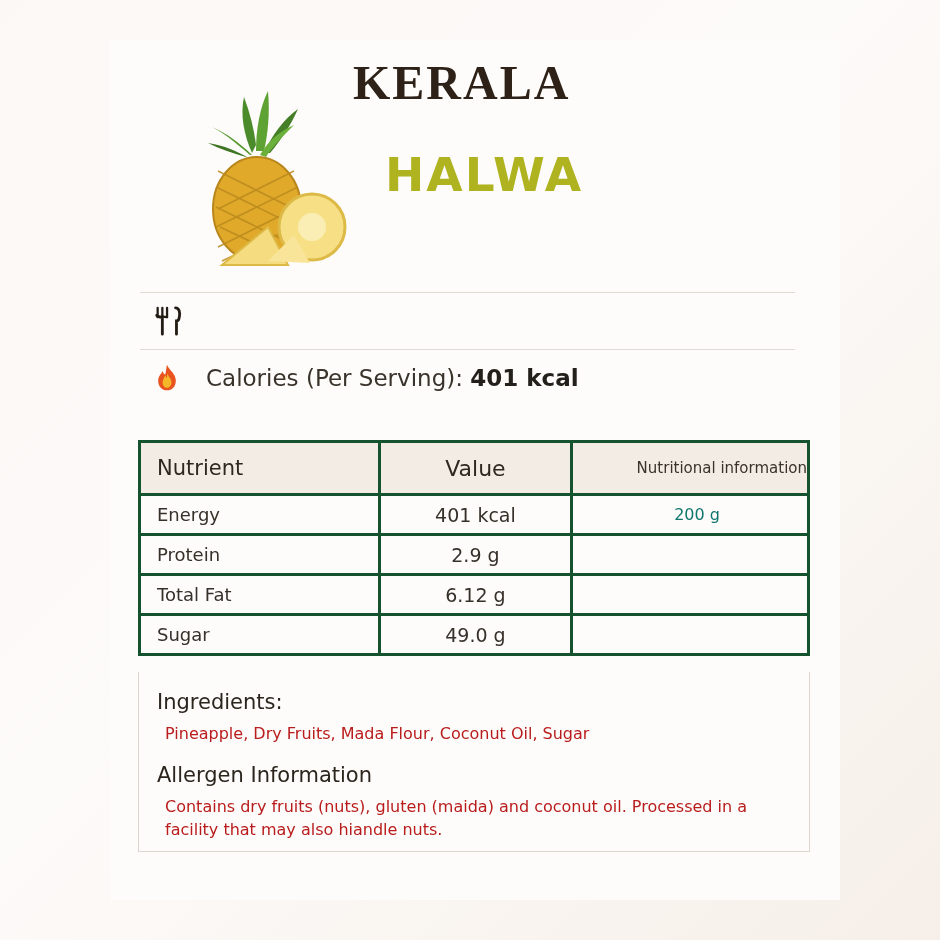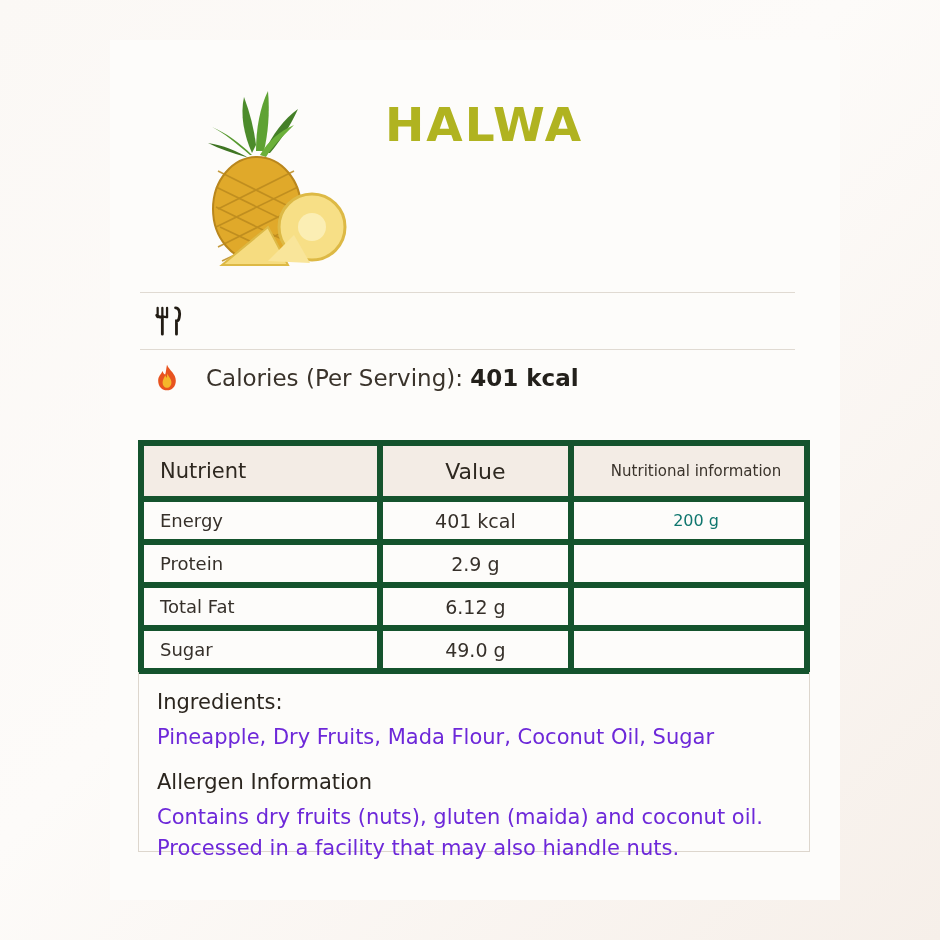--- a/index.html
+++ b/index.html
@@ -114,21 +114,21 @@
   
   .nutri-table {
     position: absolute;
     left: 28px;
     top: 400px;
     width: 672px;
     border-collapse: collapse;
     font-family: "DejaVu Sans", sans-serif;
   }
   .nutri-table th, .nutri-table td {
-    border: 6px solid #14532d;
+    border: 3px solid #14532d;
     padding: 0;
     vertical-align: middle;
   }
   .nutri-table thead th {
     background: #f3ece5;
     height: 50px;
     font-weight: normal;
   }
   .col-nutrient { width: 235px; }
   .col-value { width: 203px; }
@@ -140,21 +140,21 @@
     padding-left: 16px !important;
   }
   .th-value {
     font-size: 22px;
     color: #2e2820;
     text-align: center;
   }
   .th-info {
     font-size: 15px;
     color: #3a332b;
-    text-align: center;
+    text-align: right;
     padding-left: 14px !important;
   }
   .nutri-table tbody td {
     height: 37px;
   }
   .td-nutrient {
     font-size: 18px;
     color: #36302a;
     text-align: left;
     padding-left: 16px !important;
@@ -184,24 +184,24 @@
     padding: 18px 20px 0 18px;
   }
   .panel-heading {
     font-family: "DejaVu Sans", sans-serif;
     font-size: 21px;
     color: #2b251e;
     margin: 0 0 8px 0;
   }
   .panel-body {
     font-family: "DejaVu Sans", sans-serif;
-    font-size: 21px;
-    color: #6d28d9;
+    font-size: 16px;
+    color: #b91c1c;
     line-height: 1.45;
-    margin: 0 0 18px 0;
+    margin: 0 0 18px 8px;
   }
   .panel-body.wrap {
     max-width: 640px;
   }
 </style>
 </head>
 <body>
 
 <div class="page">
   <div class="label-card">
@@ -236,20 +236,21 @@
           <circle cx="152" cy="152" r="33" fill="#f7df86"></circle>
           <circle cx="152" cy="152" r="33" fill="none" stroke="#ddb945" stroke-width="3"></circle>
           <circle cx="152" cy="152" r="14" fill="#fbeeb4"></circle>
           <path d="M62 190 L108 152 L128 190 Z" fill="#f6dc80"></path>
           <path d="M62 190 L108 152 L128 190 Z" fill="none" stroke="#ddb945" stroke-width="2"></path>
           <path d="M108 186 L134 160 L150 188 Z" fill="#f9e59a"></path>
         </svg>
       </div>
 
       <div class="title-block">
+        <div class="title-line1">KERALA</div>
         <div class="title-line3">HALWA</div>
       </div>
     </div>
 
     <div class="meta-rows">
       <div class="meta-divider"></div>
       <div class="meta-row">
         <div class="meta-icon">
           <svg viewBox="0 0 34 34" width="32" height="32" aria-hidden="true">
             <path d="M6 3 L6 13 M11 3 L11 13 M16 3 L16 13" stroke="#221c14" stroke-width="2.4" fill="none" stroke-linecap="round"></path>

